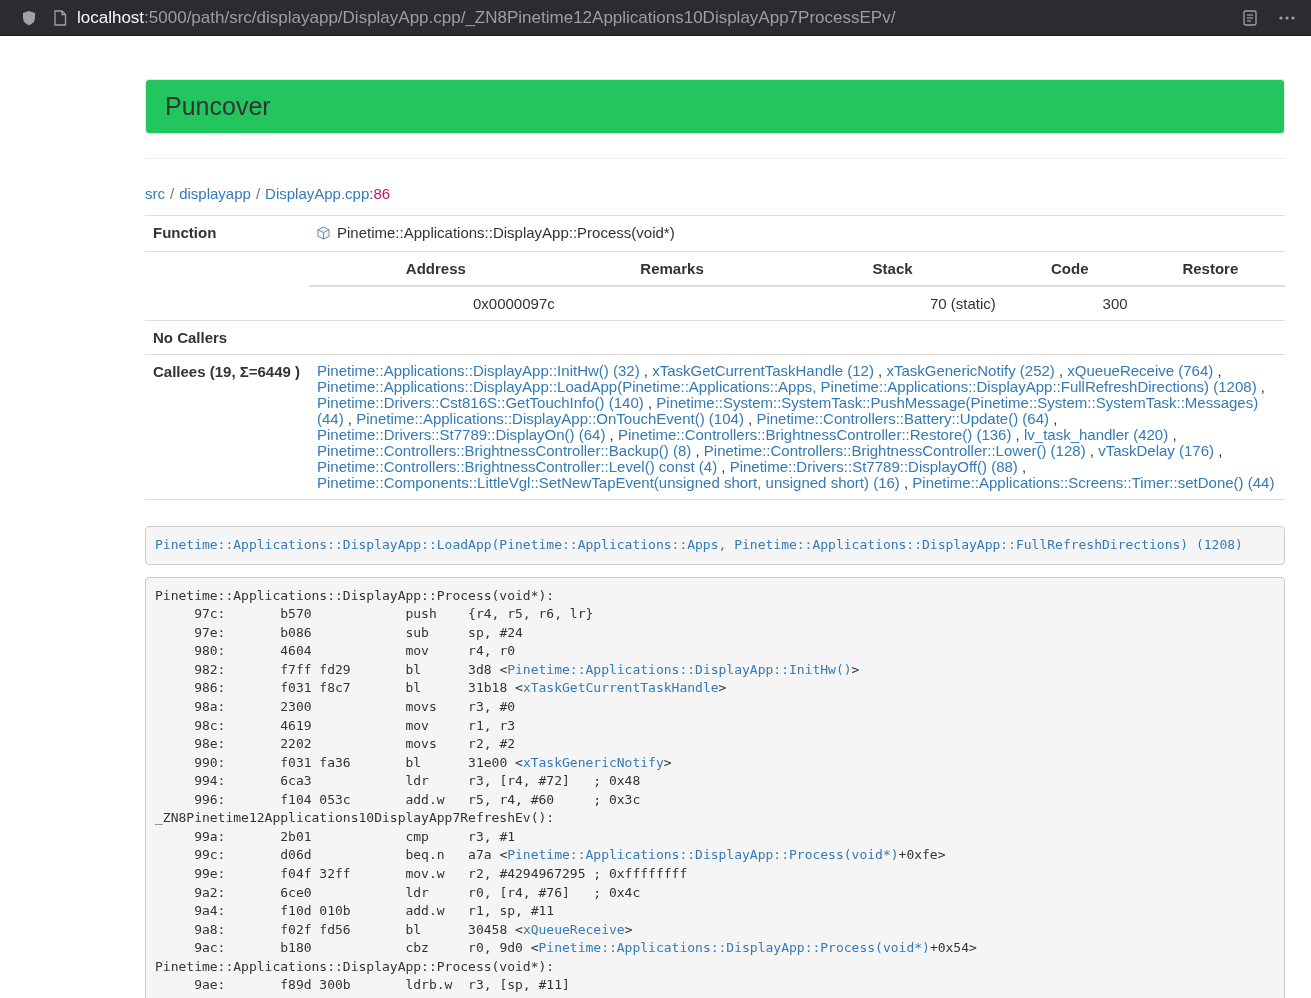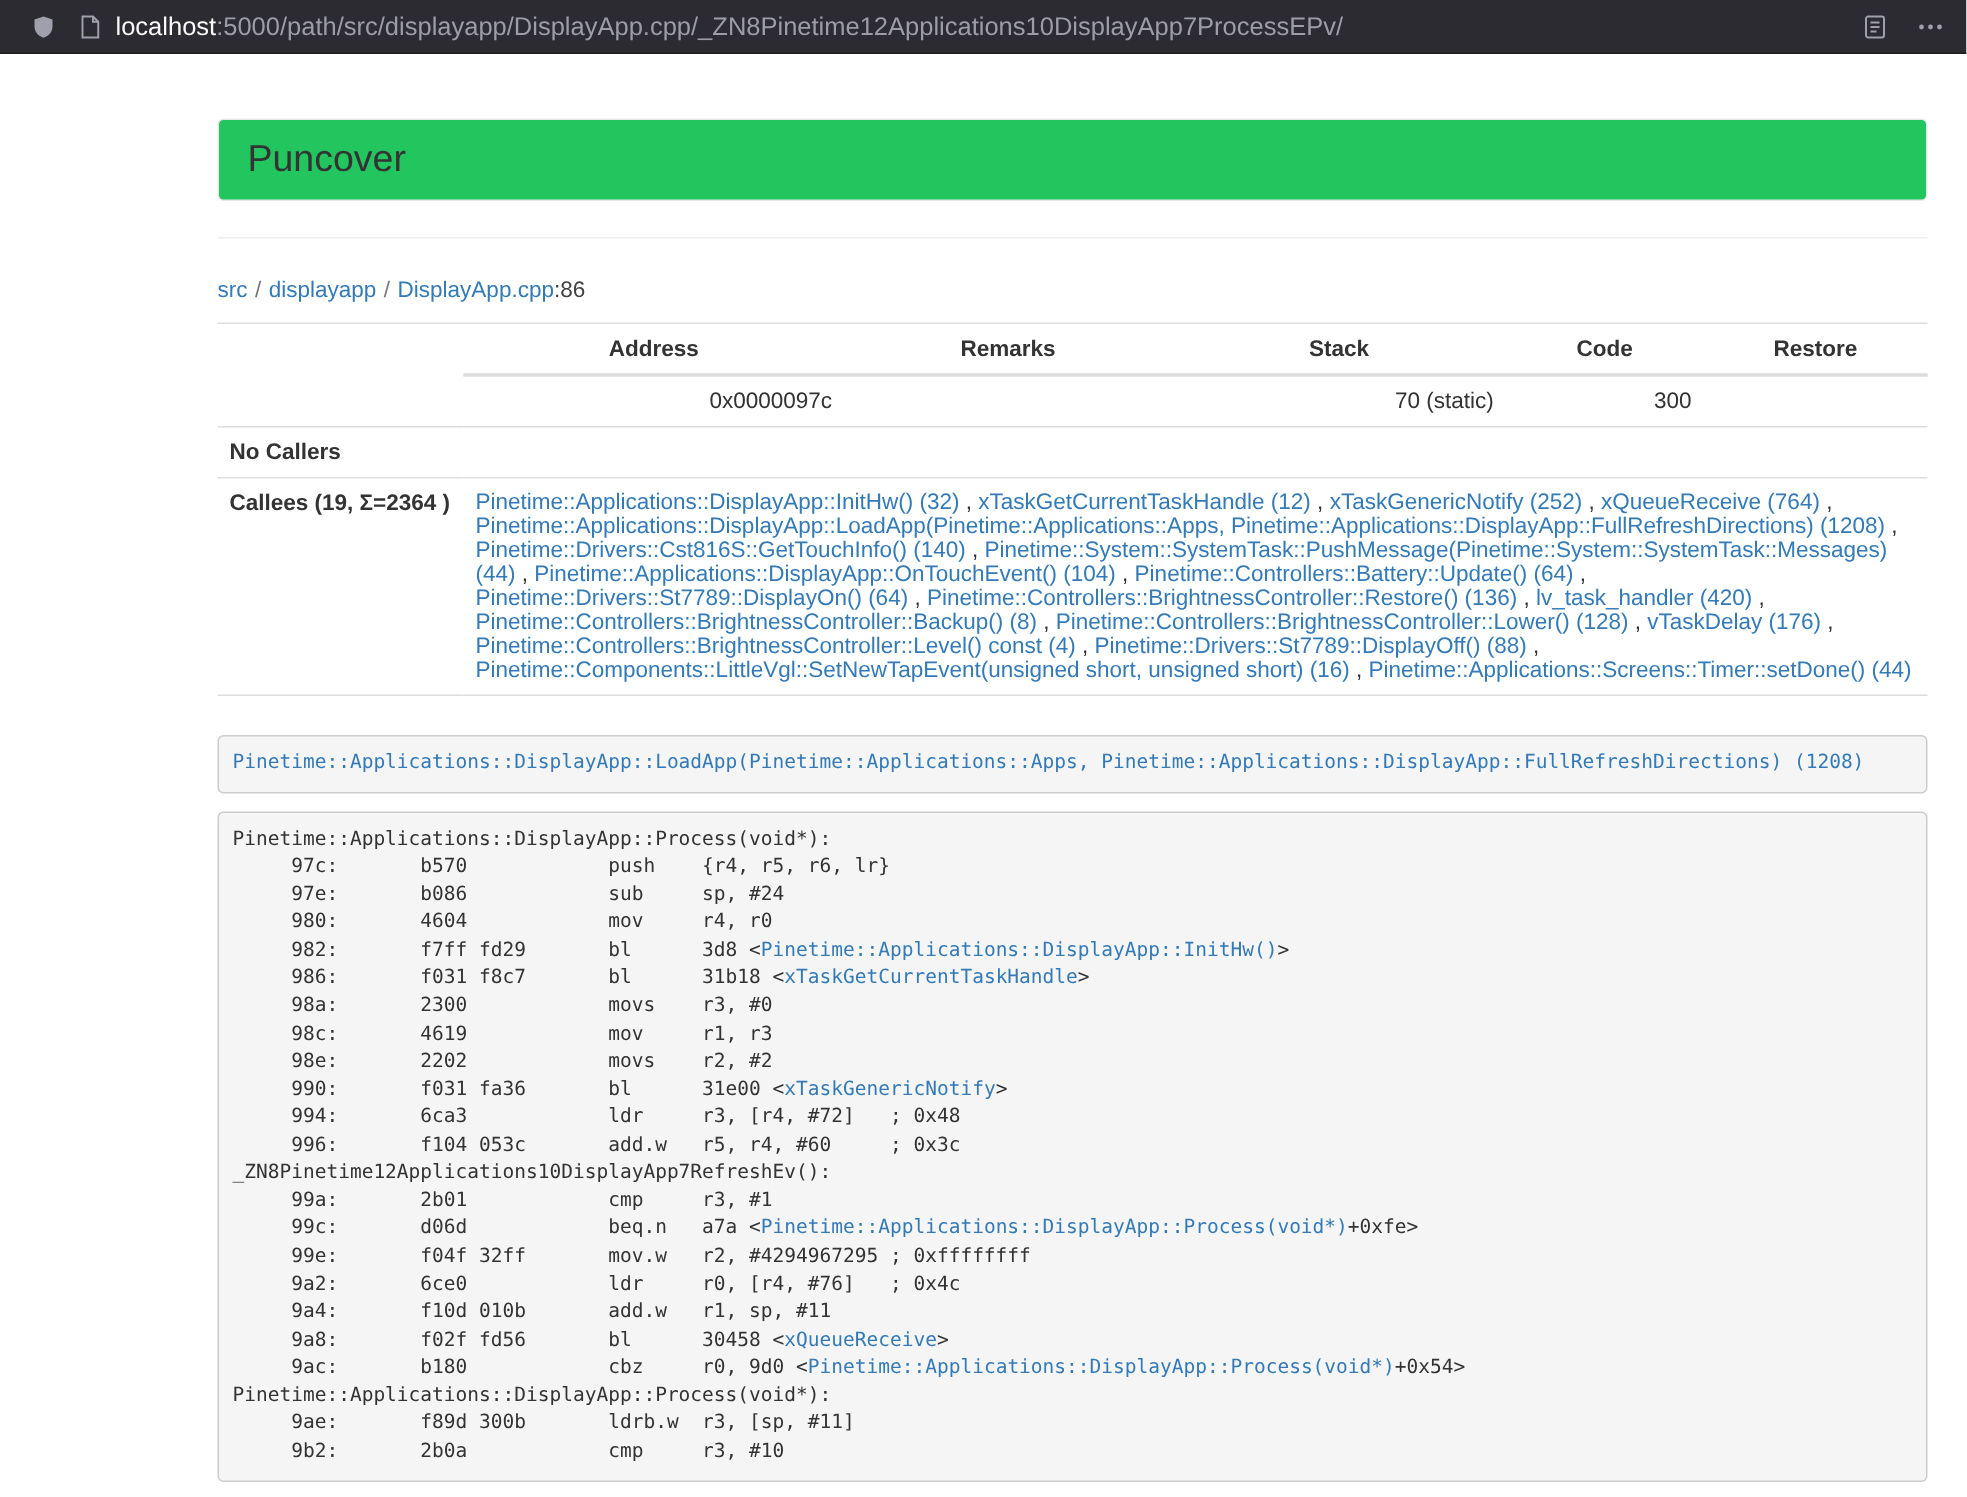--- a/index.html
+++ b/index.html
@@ -17,21 +17,21 @@
   .url-rest{color:#9d9da6;}
   .reader{margin-right:22px;}
   .dots{margin-right:16px;}
   
   .container{margin-left:145px;width:1140px;}
   .jumbo{margin-top:43px;background:#22c55e;border:1px solid #e7e7e7;border-radius:4px;padding:12px 19px;}
   .jumbo h1{margin:0;font-size:25px;font-weight:500;color:#333;}
   hr{border:0;border-top:1px solid #eee;margin:24px 0 0 0;}
   .breadcrumb{margin-top:26px;font-size:15px;}
   .breadcrumb .sep{color:#777;margin:0 5px;}
-  .crumb-line{color:#404040;}
+  .crumb-line{color:#be185d;}
   .lnk{color:#337ab7;text-decoration:none;cursor:pointer;}
   
   table.main{width:100%;border-collapse:collapse;margin-top:13px;font-size:15px;border-bottom:1px solid #ddd;}
   table.main>tbody>tr>th,
   table.main>tbody>tr>td{border-top:1px solid #ddd;padding:8px;text-align:left;vertical-align:top;}
   th.lcol{width:148px;font-weight:bold;}
   td.nested-wrap{padding:0 !important;}
   table.nested{width:100%;border-collapse:collapse;}
   table.nested th{padding:8px;text-align:center;border-bottom:2px solid #ddd;font-weight:bold;}
   table.nested td{padding:8px;text-align:right;}
@@ -94,20 +94,31 @@
 
   <hr>
 
   <div class="breadcrumb">
     <a class="lnk" href="#">src</a><span class="sep">/</span><a class="lnk" href="#">displayapp</a><span class="sep">/</span><a class="lnk" href="#">DisplayApp.cpp</a><span class="crumb-line">:86</span>
   </div>
 
   <table class="main">
     <tbody>
       <tr>
+        <th class="lcol">Function</th>
+        <td>
+          <span class="sym-ico">
+            <svg width="13" height="14" viewBox="0 0 14 15">
+                <path d="M7 1 L13 4 V11 L7 14 L1 11 V4 Z" fill="#eef3f8" stroke="#6a87a8" stroke-width="1"></path>
+                <path d="M1 4 L7 7 L13 4 M7 7 V14" fill="none" stroke="#6a87a8" stroke-width="1"></path>
+              </svg>
+          </span><span>Pinetime::Applications::DisplayApp::Process(void*)</span>
+        </td>
+      </tr>
+      <tr>
         <th class="lcol"></th>
         <td class="nested-wrap">
           <table class="nested">
             <thead>
               <tr>
                 <th class="col-address">Address</th>
                 <th class="col-remarks">Remarks</th>
                 <th class="col-stack">Stack</th>
                 <th class="col-code">Code</th>
                 <th>Restore</th>
@@ -123,21 +134,21 @@
               </tr>
             </tbody>
           </table>
         </td>
       </tr>
       <tr>
         <th class="lcol">No Callers</th>
         <td></td>
       </tr>
       <tr>
-        <th class="lcol">Callees (19, Σ=2364 )</th>
+        <th class="lcol">Callees (19, Σ=6449 )</th>
         <td class="callees"><a href="#" class="lnk">Pinetime::Applications::DisplayApp::InitHw() (32)</a> , <a href="#" class="lnk">xTaskGetCurrentTaskHandle (12)</a> , <a href="#" class="lnk">xTaskGenericNotify (252)</a> , <a href="#" class="lnk">xQueueReceive (764)</a> , <a href="#" class="lnk">Pinetime::Applications::DisplayApp::LoadApp(Pinetime::Applications::Apps, Pinetime::Applications::DisplayApp::FullRefreshDirections) (1208)</a> , <a href="#" class="lnk">Pinetime::Drivers::Cst816S::GetTouchInfo() (140)</a> , <a href="#" class="lnk">Pinetime::System::SystemTask::PushMessage(Pinetime::System::SystemTask::Messages) (44)</a> , <a href="#" class="lnk">Pinetime::Applications::DisplayApp::OnTouchEvent() (104)</a> , <a href="#" class="lnk">Pinetime::Controllers::Battery::Update() (64)</a> , <a href="#" class="lnk">Pinetime::Drivers::St7789::DisplayOn() (64)</a> , <a href="#" class="lnk">Pinetime::Controllers::BrightnessController::Restore() (136)</a> , <a href="#" class="lnk">lv_task_handler (420)</a> , <a href="#" class="lnk">Pinetime::Controllers::BrightnessController::Backup() (8)</a> , <a href="#" class="lnk">Pinetime::Controllers::BrightnessController::Lower() (128)</a> , <a href="#" class="lnk">vTaskDelay (176)</a> , <a href="#" class="lnk">Pinetime::Controllers::BrightnessController::Level() const (4)</a> , <a href="#" class="lnk">Pinetime::Drivers::St7789::DisplayOff() (88)</a> , <a href="#" class="lnk">Pinetime::Components::LittleVgl::SetNewTapEvent(unsigned short, unsigned short) (16)</a> , <a href="#" class="lnk">Pinetime::Applications::Screens::Timer::setDone() (44)</a></td>
       </tr>
     </tbody>
   </table>
 
   <pre class="hl"><a class="lnk" href="#">Pinetime::Applications::DisplayApp::LoadApp(Pinetime::Applications::Apps, Pinetime::Applications::DisplayApp::FullRefreshDirections) (1208)</a></pre>
 
   <pre class="code">Pinetime::Applications::DisplayApp::Process(void*):
      97c:	b570      	push	{r4, r5, r6, lr}
      97e:	b086      	sub	sp, #24

